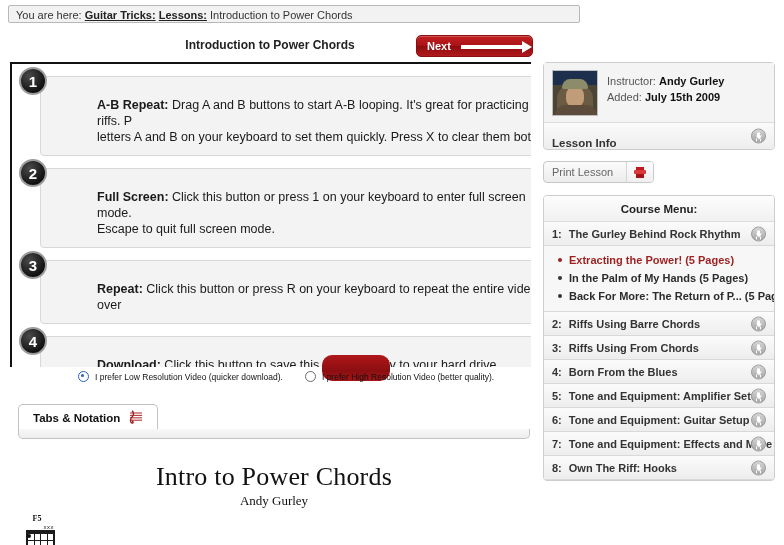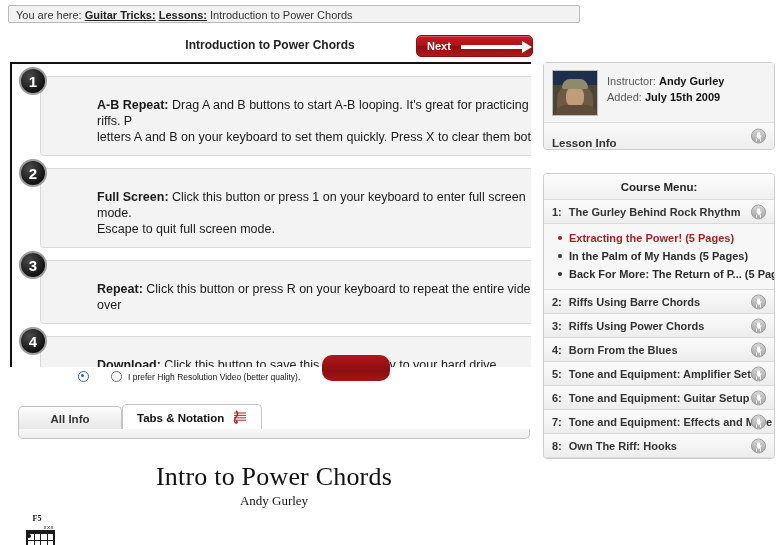--- a/index.html
+++ b/index.html
@@ -327,29 +327,27 @@
         <b>Download:</b><span> Click this button to save this video directly to your hard drive.</span>
       </div>
     </div>
 
   </div>
 
   <div class="dl-blob"></div>
 
   <div class="res-row">
     <span class="radio on"></span>
+    <span>I prefer Low Resolution Video (quicker download).</span>
     <span class="gap"></span>
     <span class="radio"></span>
     <span>I prefer High Resolution Video (better quality).</span>
   </div>
 
   <div class="tabs">
-    <div class="tab">
-      <span>All Info</span>
-    </div>
     <div class="tab active">
       <span>Tabs &amp; Notation</span>
       <span class="staff-icon">
         <svg width="16" height="15" viewBox="0 0 16 15">
           <g stroke="#b4383b" stroke-width="1.1">
             <line x1="3" y1="3" x2="15" y2="3"></line>
             <line x1="3" y1="5.4" x2="15" y2="5.4"></line>
             <line x1="3" y1="7.8" x2="15" y2="7.8"></line>
             <line x1="3" y1="10.2" x2="15" y2="10.2"></line>
           </g>
@@ -496,20 +494,30 @@
       </div>
       <div class="card-row">
         <span>Lesson Info</span>
         <span class="dl-circle">
             <i class="tri"></i>
           </span>
       </div>
     </div>
 
     <div class="btn-row">
+      <div class="pill" style="width:111px">
+        <span class="lbl">Print Lesson</span>
+        <span class="ico">
+          <i class="printer-ico">
+              <i class="top"></i>
+              <i class="mid"></i>
+              <i class="bot"></i>
+            </i>
+        </span>
+      </div>
     </div>
 
     <div class="menu-card">
       <div class="menu-head">Course Menu:</div>
 
       <div class="menu-sec">
         <span class="num">1:</span>
         <span>The Gurley Behind Rock Rhythm</span>
         <span class="dl-circle">
             <i class="tri"></i>
@@ -532,21 +540,21 @@
 
       <div class="menu-sec">
         <span class="num">2:</span>
         <span>Riffs Using Barre Chords</span>
         <span class="dl-circle">
             <i class="tri"></i>
           </span>
       </div>
       <div class="menu-sec">
         <span class="num">3:</span>
-        <span>Riffs Using Power Chords</span>
+        <span>Riffs Using From Chords</span>
         <span class="dl-circle">
             <i class="tri"></i>
           </span>
       </div>
       <div class="menu-sec">
         <span class="num">4:</span>
         <span>Born From the Blues</span>
         <span class="dl-circle">
             <i class="tri"></i>
           </span>

